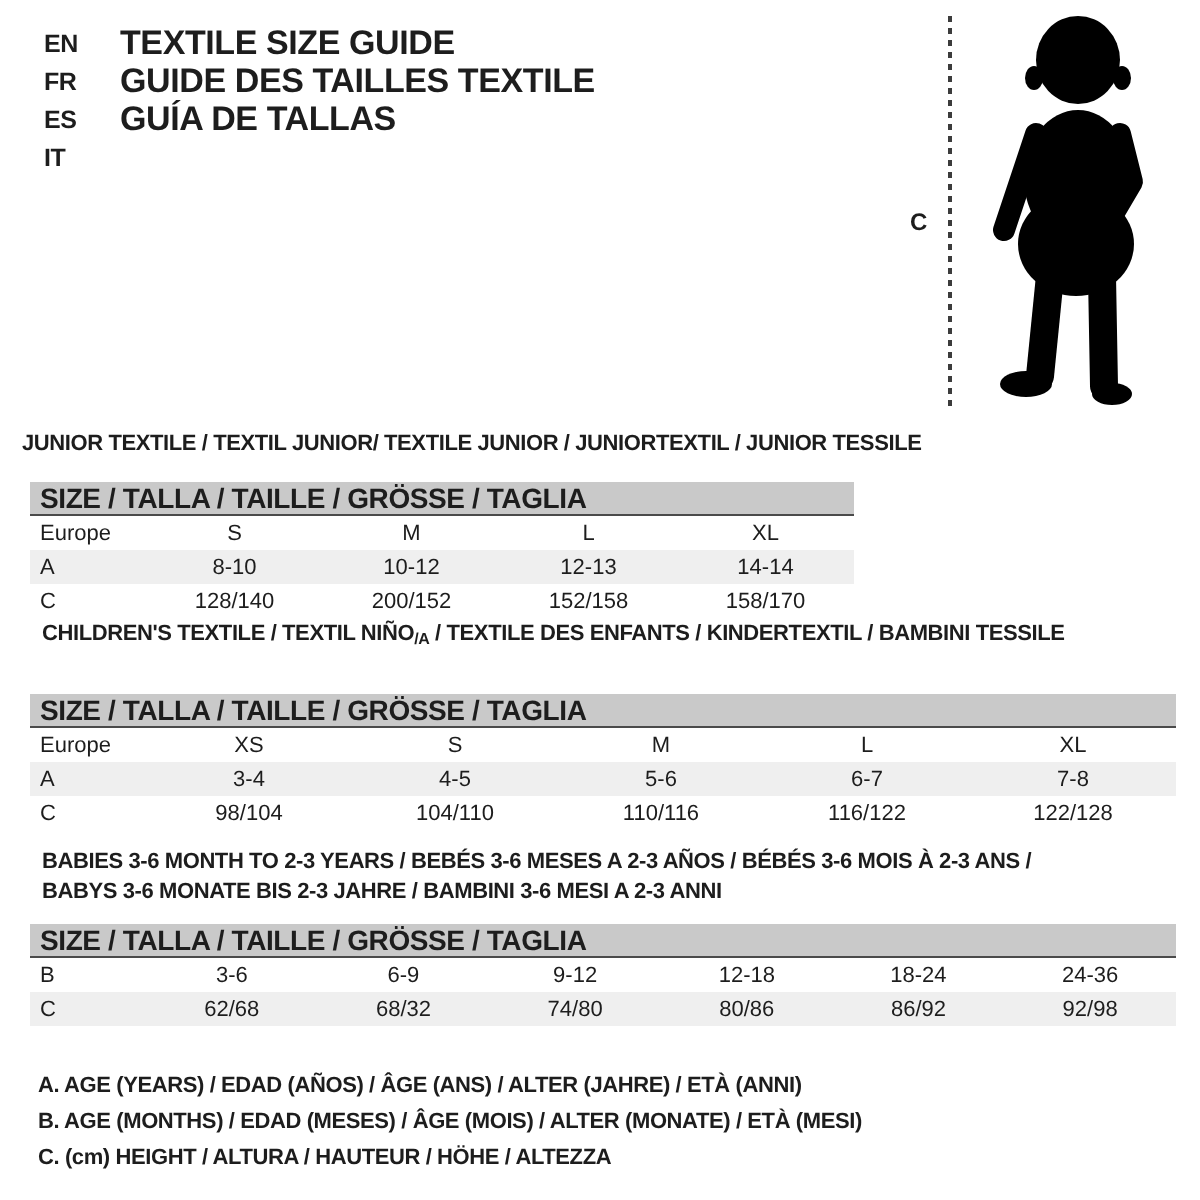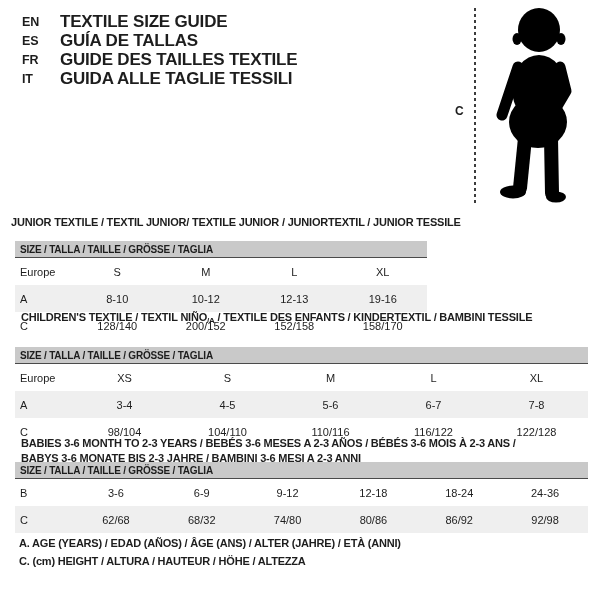--- a/index.html
+++ b/index.html
@@ -20,62 +20,61 @@
   
   .dash-line{left:474px;top:8px;width:2px;height:198px;
     background:repeating-linear-gradient(to bottom,#3c3c3c 0 3px,transparent 3px 6px);}
   .fig-label{left:455px;top:104px;font-weight:bold;font-size:12px;}
   .silhouette{left:487px;top:5px;}
 
   
   .sec-title{font-weight:bold;font-size:11px;letter-spacing:-0.2px;white-space:nowrap;line-height:15px;}
   .t1-title{left:11px;top:215px;}
   .t2-title{left:21px;top:310px;}
-  .t3-title{left:21px;top:424px;margin-top:12px;}
+  .t3-title{left:21px;top:424px;}
   .subsc{font-size:8px;vertical-align:-2px;}
 
   
   table{border-collapse:collapse;table-layout:fixed;font-size:11px;}
   .size-table{position:absolute;}
   .t1{left:15px;top:241px;width:412px;}
   .t2{left:15px;top:347px;width:573px;}
   .t3{left:15px;top:462px;width:573px;}
   col.label-col{width:58px;}
   .size-head th{
     background:#c9c9c9;height:16px;font-weight:bold;text-align:left;
-    padding:0 0 0 5px;font-size:10px;letter-spacing:-0.2px;
+    padding:0 0 0 5px;font-size:14px;letter-spacing:-0.2px;
     border-bottom:1px solid #4a4a4a;white-space:nowrap;
   }
-  td{height:27px;padding:0;text-align:center;font-size:11px;margin-top:12px;}
+  td{height:17px;padding:0;text-align:center;font-size:11px;margin-top:12px;}
   td.row-label{text-align:left;padding-left:5px;}
   tr.shaded td{background:#efefef;}
 
   
   .notes{left:19px;top:534px;}
   .note-line{font-weight:bold;font-size:11px;letter-spacing:-0.2px;line-height:18px;white-space:nowrap;}
 </style>
 </head>
 <body>
 
 <div class="abs langs">
   <div class="lang-row">
     <span class="lang-code">EN</span>
     <span class="lang-label">TEXTILE SIZE GUIDE</span>
   </div>
   <div class="lang-row">
+    <span class="lang-code">FR</span>
+    <span class="lang-label">GUIDE DES TAILLES TEXTILE</span>
+  </div>
+  <div class="lang-row">
     <span class="lang-code">ES</span>
     <span class="lang-label">GUÍA DE TALLAS</span>
   </div>
   <div class="lang-row">
-    <span class="lang-code">FR</span>
-    <span class="lang-label">GUIDE DES TAILLES TEXTILE</span>
-  </div>
-  <div class="lang-row">
     <span class="lang-code">IT</span>
-    <span class="lang-label">GUIDA ALLE TAGLIE TESSILI</span>
   </div>
 </div>
 
 <div class="abs dash-line"></div>
 <div class="abs fig-label">C</div>
 <svg class="abs silhouette" width="100" height="200" viewBox="0 0 100 200" aria-hidden="true">
   <g fill="#000" stroke="#000" stroke-linecap="round">
     <ellipse cx="52" cy="25" rx="21" ry="22" stroke="none"></ellipse>
     <ellipse cx="30" cy="34" rx="4.5" ry="6" stroke="none"></ellipse>
     <ellipse cx="74" cy="34" rx="4.5" ry="6" stroke="none"></ellipse>
@@ -109,21 +108,21 @@
     <td>S</td>
     <td>M</td>
     <td>L</td>
     <td>XL</td>
   </tr>
   <tr class="shaded">
     <td class="row-label">A</td>
     <td>8-10</td>
     <td>10-12</td>
     <td>12-13</td>
-    <td>19-16</td>
+    <td>14-14</td>
   </tr>
   <tr>
     <td class="row-label">C</td>
     <td>128/140</td>
     <td>200/152</td>
     <td>152/158</td>
     <td>158/170</td>
   </tr>
 </tbody>
   </table>
@@ -205,14 +204,15 @@
     <td>74/80</td>
     <td>80/86</td>
     <td>86/92</td>
     <td>92/98</td>
   </tr>
 </tbody>
   </table>
 
 <div class="abs notes">
   <div class="note-line">A. AGE (YEARS) / EDAD (AÑOS) / ÂGE (ANS) / ALTER (JAHRE) / ETÀ (ANNI)</div>
+  <div class="note-line">B. AGE (MONTHS) / EDAD (MESES) / ÂGE (MOIS) / ALTER (MONATE) / ETÀ (MESI)</div>
   <div class="note-line">C. (cm) HEIGHT / ALTURA / HAUTEUR / HÖHE / ALTEZZA</div>
 </div>
 
 </body></html>

